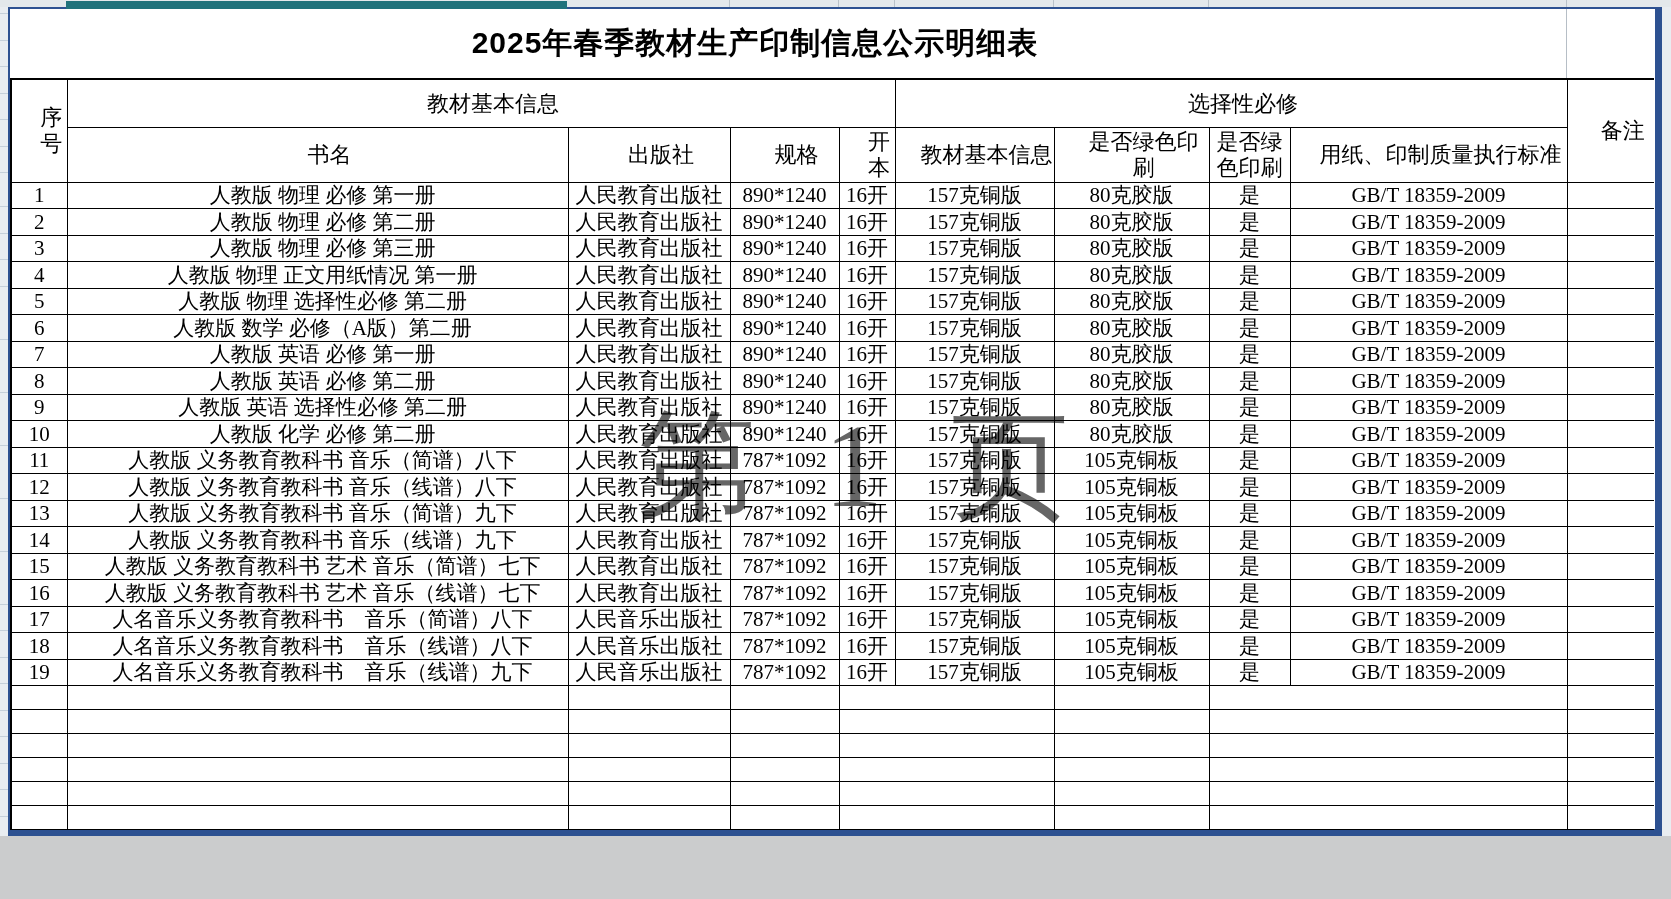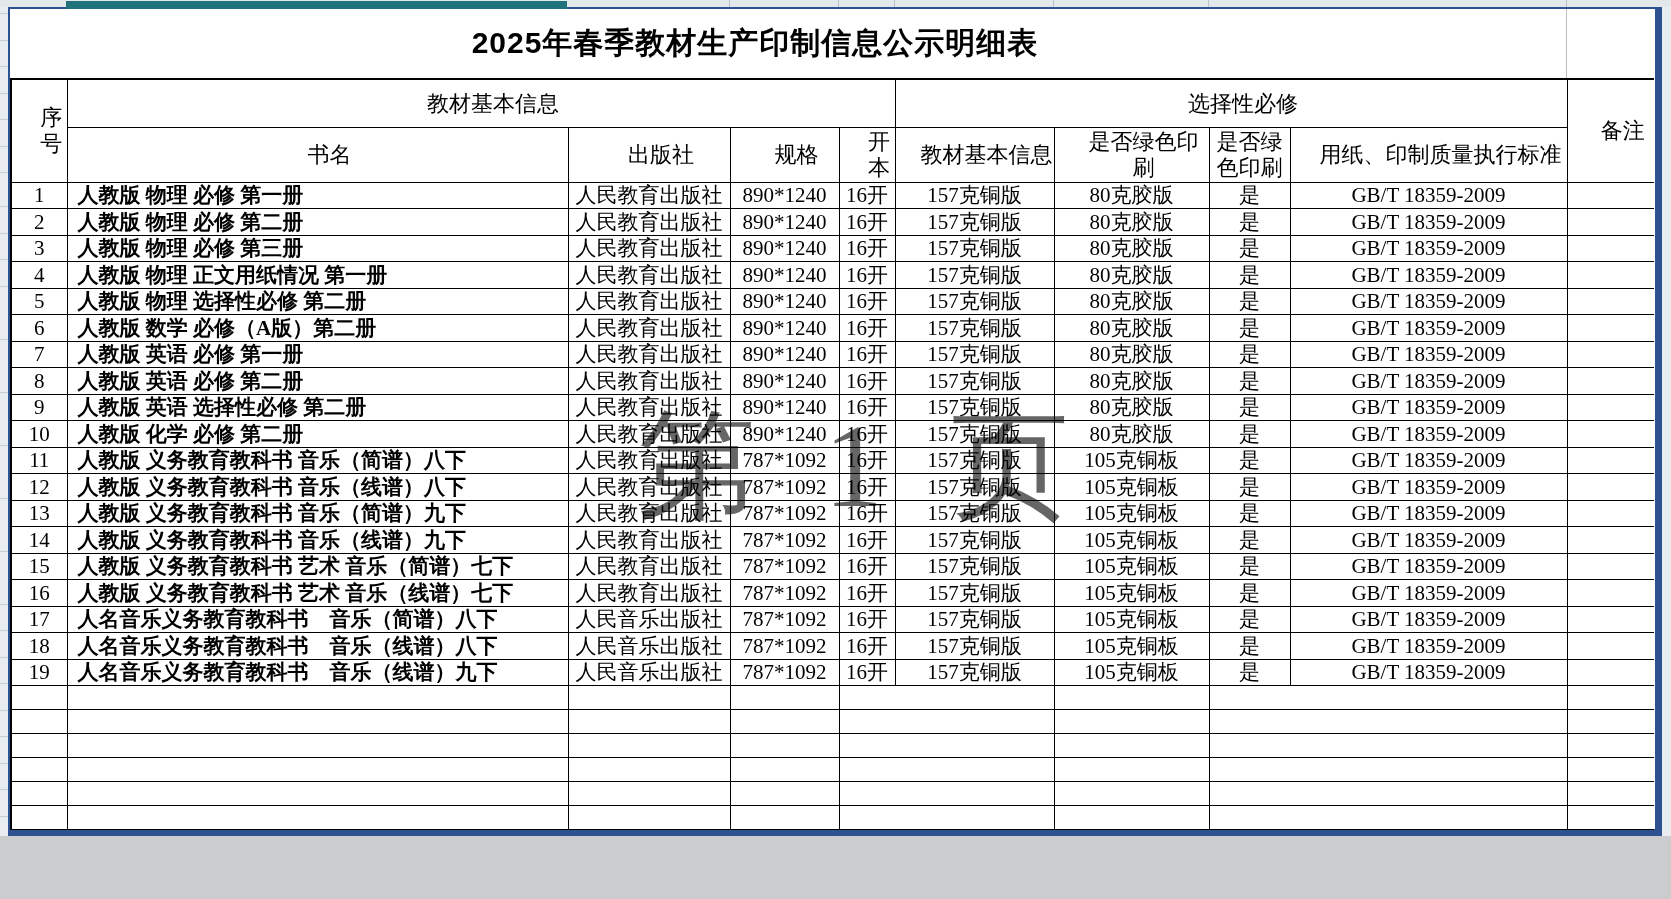--- a/index.html
+++ b/index.html
@@ -43,21 +43,21 @@
   table{border-collapse:collapse;table-layout:fixed;width:1643px;background:transparent;}
   td,th{border-right:1px solid #000;border-bottom:1px solid #000;padding:0;
     font-weight:normal;font-size:21px;color:#000;text-align:center;vertical-align:middle;
     overflow:hidden;line-height:1.15;background:transparent;}
   table{border-top:2px solid #000;border-left:2px solid #000;border-right:0;border-bottom:0;}
   th{font-size:22px;padding-left:24px;}
   tr.group-row{height:48px;}
   tr.sub-row{height:55px;}
   tr.data-row{height:26.5px;}
   tr.empty-row{height:24px;}
-  td.c-name{text-align:left;padding-left:10px;font-weight:bold;}
+  td.c-name{text-align:center;padding-left:10px;}
   td.no-r,th.no-r{border-right:none;margin-left:47px;}
   .green-hd{padding:0 3px;margin-top:35px;}
 </style>
 </head>
 <body>
 
 <div class="screen">
 
   <div class="top-strip">
     <div class="top-tick" style="left:729px"></div>

